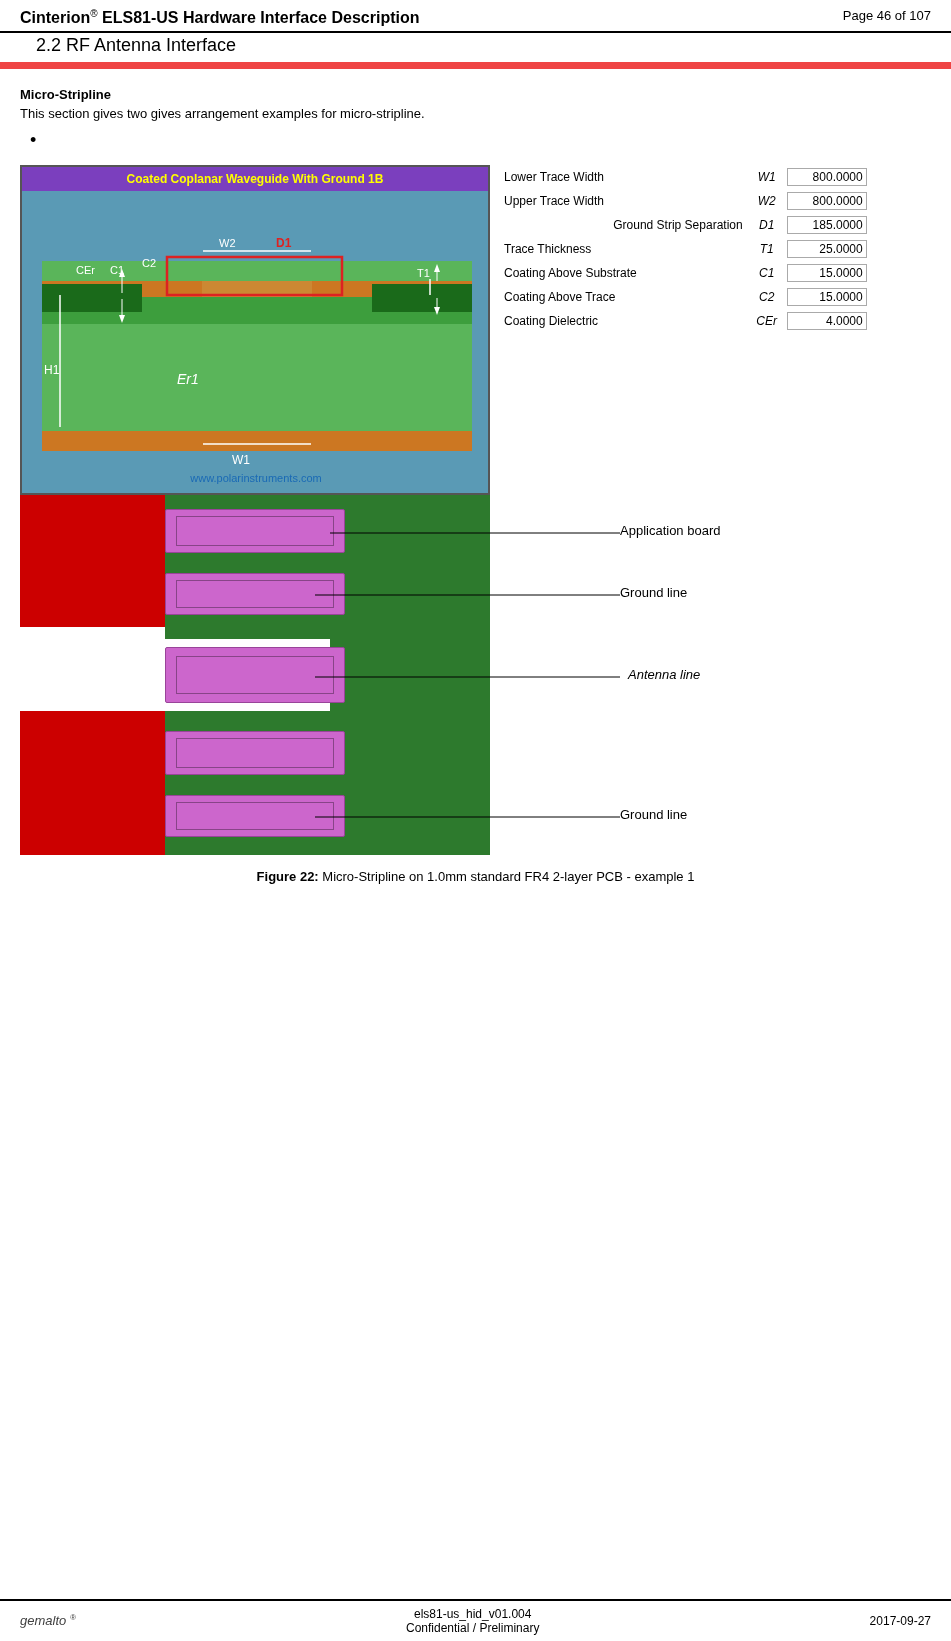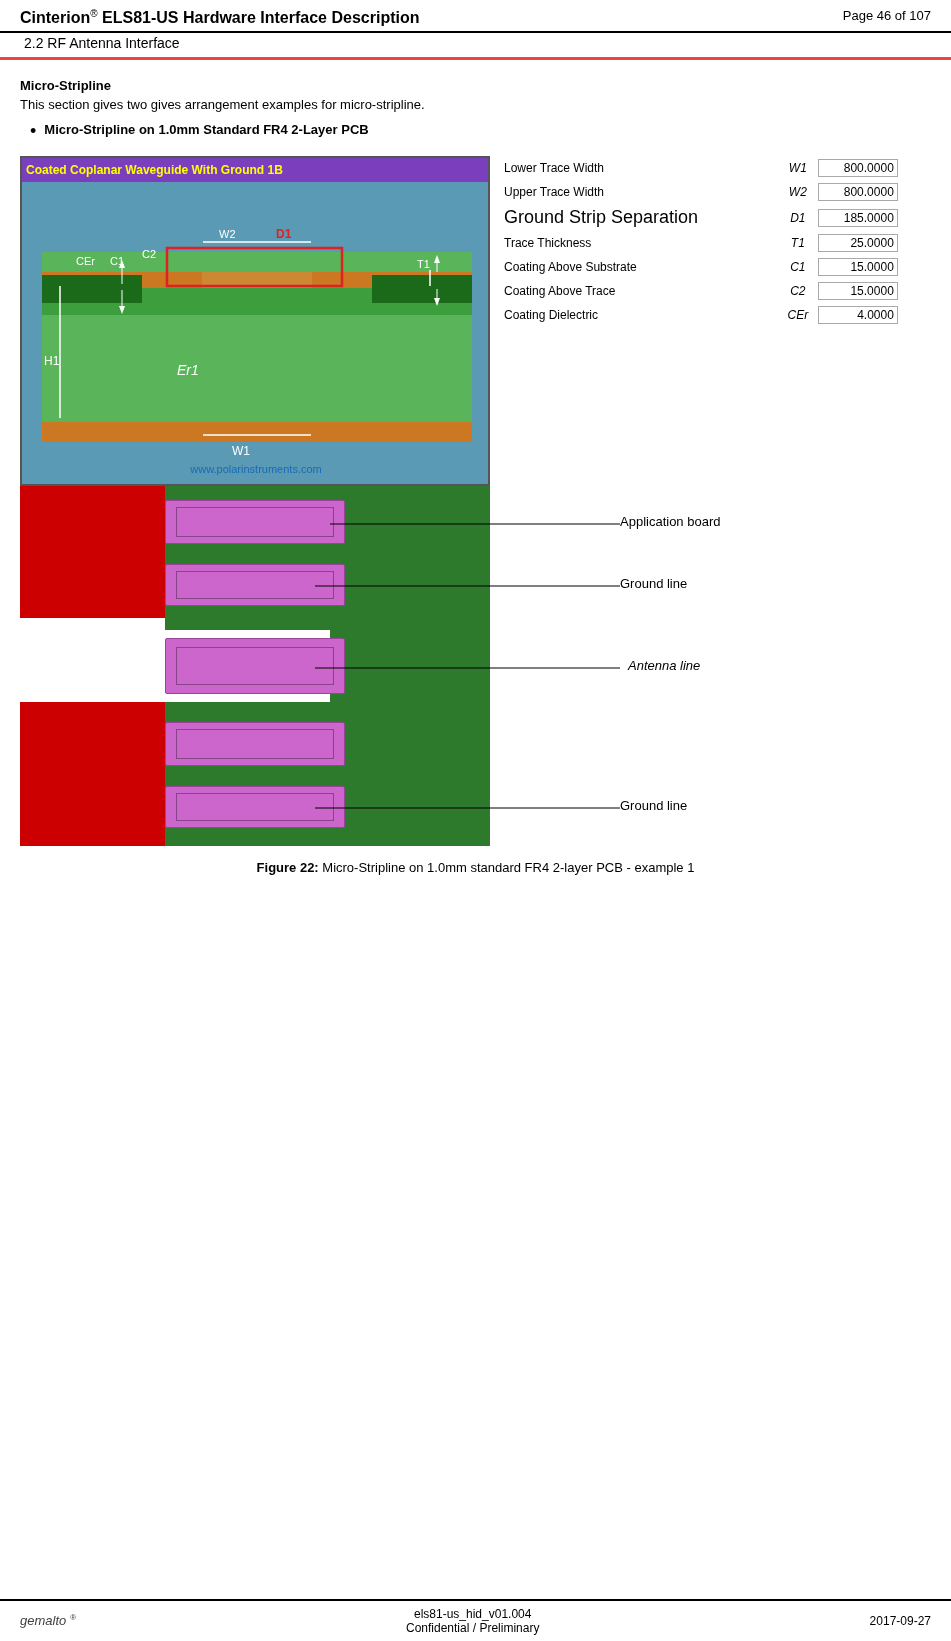--- a/index.html
+++ b/index.html
@@ -28,23 +28,23 @@
     }
     .header-left {
       font-size: 16px;
       font-weight: bold;
     }
     .header-left .reg { font-size: 10px; vertical-align: super; font-weight: normal; }
     .header-right {
       font-size: 13px;
     }
     .subheader {
-      padding: 2px 20px 6px 24px;
-      font-size: 14px;
-      border-bottom: 3px solid #ef4444;
+      padding: 2px 20px 6px 36px;
+      font-size: 18px;
+      border-bottom: 7px solid #ef4444;
     }
 
     
     .content {
       padding: 18px 20px 10px 20px;
       flex: 1;
     }
 
     .section-title {
       font-size: 13px;
@@ -94,21 +94,21 @@
       background: #5a9ab5;
       position: relative;
       overflow: hidden;
       flex-shrink: 0;
     }
     .waveguide-title {
       background: #7b3fbe;
       color: #ffff00;
       font-weight: bold;
       font-size: 12px;
-      text-align: left;
+      text-align: center;
       padding: 5px 4px;
       position: absolute;
       top: 0; left: 0; right: 0;
     }
 
     
     .param-table {
       flex: 1;
       padding-left: 10px;
       padding-top: 0;
@@ -217,21 +217,20 @@
   <div class="subheader">2.2 RF Antenna Interface</div>
 
   <div class="content">
 
     <div class="section-title">Micro-Stripline</div>
     <div class="section-desc">This section gives two gives arrangement examples for micro-stripline.</div>
 
     <div class="bullet-item">
       <div class="bullet-dot">•</div>
       <div class="bullet-content">
-        <div class="bold-line">Micro-Stripline on 1.0mm Standard FR4 2-Layer PCB</div>
       </div>
     </div>
 
     <div class="figure-area">
 
       <div class="diagram-row">
 
         <div class="waveguide-box">
           <div class="waveguide-title">Coated Coplanar Waveguide With Ground 1B</div>
 
@@ -310,21 +309,21 @@
       </td>
     </tr>
                 <tr>
       <td style="padding:3px 6px 3px 4px;font-size:12px;">Upper Trace Width</td>
       <td style="padding:3px 4px;font-style:italic;font-size:12px;text-align:center;width:36px;">W2</td>
       <td style="padding:3px 2px;">
         <input type="text" value="800.0000" style="border: 1px solid rgb(170, 170, 170); width: 80px; text-align: right; font-size: 12px; padding: 1px 3px;">
       </td>
     </tr>
                 <tr>
-      <td style="padding:3px 6px 3px 4px;font-size:18px;">Ground Strip Separation</td>
+      <td style="padding:3px 6px 3px 4px;font-size:12px;text-align:right;">Ground Strip Separation</td>
       <td style="padding:3px 4px;font-style:italic;font-size:12px;text-align:center;width:36px;">D1</td>
       <td style="padding:3px 2px;">
         <input type="text" value="185.0000" style="border: 1px solid rgb(170, 170, 170); width: 80px; text-align: right; font-size: 12px; padding: 1px 3px;">
       </td>
     </tr>
                 <tr>
       <td style="padding:3px 6px 3px 4px;font-size:12px;">Trace Thickness</td>
       <td style="padding:3px 4px;font-style:italic;font-size:12px;text-align:center;width:36px;">T1</td>
       <td style="padding:3px 2px;">
         <input type="text" value="25.0000" style="border: 1px solid rgb(170, 170, 170); width: 80px; text-align: right; font-size: 12px; padding: 1px 3px;">

